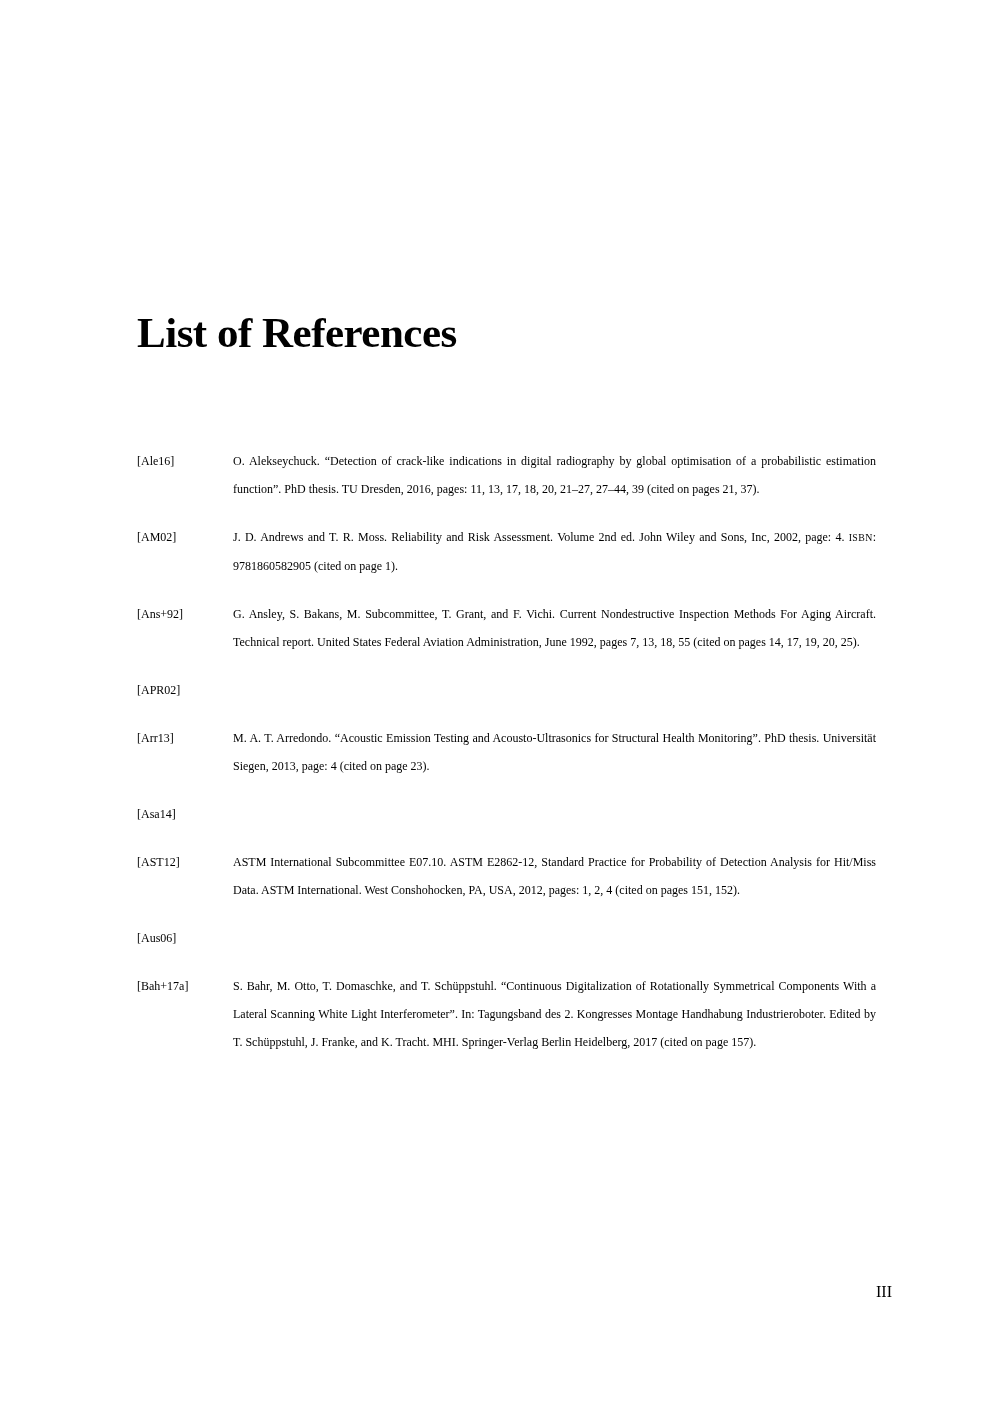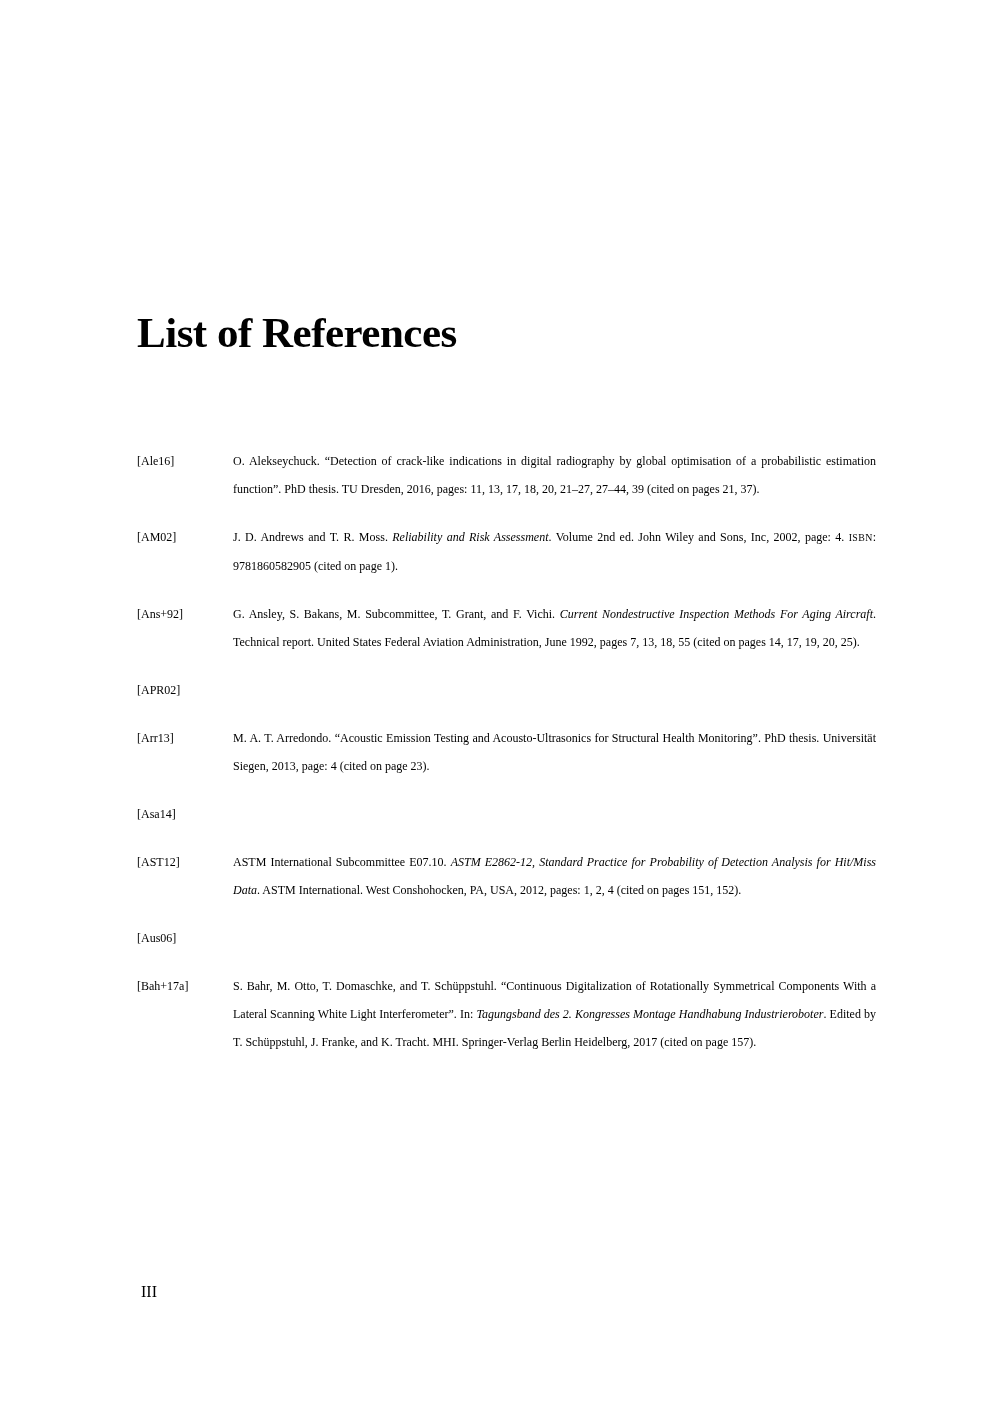--- a/index.html
+++ b/index.html
@@ -46,29 +46,29 @@
   }
   .entry .label {
     flex: 0 0 96px;
     width: 96px;
   }
   .entry .text {
     flex: 1 1 auto;
     text-align: justify;
     text-justify: inter-word;
   }
-  .italic { font-style: italic; }
+  .italic { }
   .smallcaps { font-size: 0.82em; letter-spacing: 0.4px; }
   .normal { font-style: normal; }
   .page-footer {
     position: absolute;
-    left: 141px;
+    left: 153px;
     top: 1283px;
     width: 739px;
-    text-align: left;
+    text-align: right;
     font-size: 16px;
   }
 </style>
 </head>
 <body>
 
 <div class="page">
 
   <h1 class="chapter-title" style="margin:0;">List of References</h1>
 

